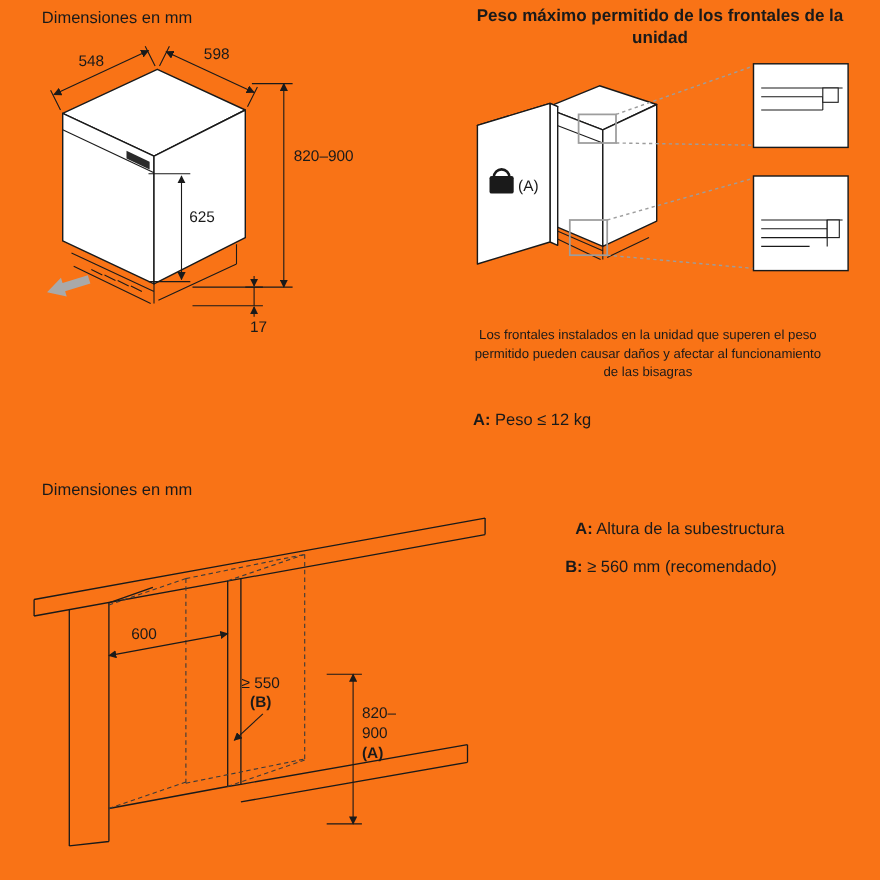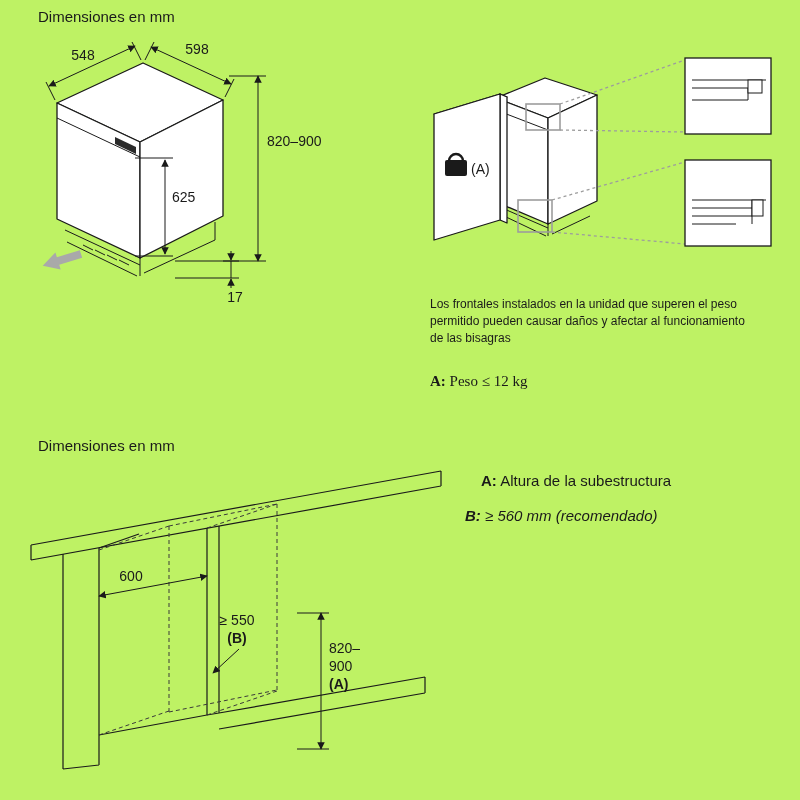--- a/index.html
+++ b/index.html
@@ -1,27 +1,27 @@
 <!DOCTYPE html>
 <html><head>
 <meta charset="utf-8">
 <style>
   * { margin:0; padding:0; box-sizing:border-box; }
   html,body { background:#fff; }
   body { font-family:"Liberation Sans","DejaVu Sans",sans-serif; color:#1a1a1a; }
-  .canvas { position:relative; width:800px; height:800px; background:#bef264; overflow:hidden; }
+  .canvas { position:relative; width:800px; height:800px; background:#f97316; overflow:hidden;text-align:center; }
   .abs { position:absolute; }
   .title { font-size:15px; }
   .heading { font-size:15.5px; font-weight:bold; line-height:1.3; }
   .para { font-size:12px; line-height:1.4; }
-  .spec { font-size:15px;font-family:Liberation Serif, serif; }
+  .spec { font-size:15px; }
   .spec b, .legend b { font-weight:bold; }
   .legend p { font-size:15px; line-height:1.4; }
   .legend .row-a { margin:0 0 14px 16px; }
-  .legend .row-b { margin:0 0 32px 0;font-style:italic; }
+  .legend .row-b { margin:0 0 32px 0; }
   svg { display:block; }
   svg text { font-family:"Liberation Sans","DejaVu Sans",sans-serif; font-size:14px; fill:#1a1a1a; }
 </style>
 </head>
 <body>
 
 <div class="canvas">
 
   <div class="abs title" style="left:38px; top:8px;">Dimensiones en mm</div>
 
@@ -61,20 +61,21 @@
       <line x1="206" y1="248" x2="206" y2="239" marker-end="url(#ah1)"></line>
       <line x1="206" y1="221" x2="206" y2="238"></line>
     </g>
     <text x="58" y="20" text-anchor="middle">548</text>
     <text x="172" y="14" text-anchor="middle">598</text>
     <text x="242" y="106" text-anchor="start">820–900</text>
     <text x="147" y="162" text-anchor="start">625</text>
     <text x="210" y="262" text-anchor="middle">17</text>
   </svg>
 
+  <div class="abs heading" style="left:430px; top:5px; width:340px;">Peso máximo permitido de los frontales de la unidad</div>
 
   <svg class="abs" style="left:430px; top:52px;" width="350" height="235" viewBox="0 0 350 235">
 
     <g fill="#ffffff" stroke="#1a1a1a" stroke-width="1.3" stroke-linejoin="round">
       <polygon points="66,46 115,26 167,43 118,66"></polygon>
       <polygon points="66,46 118,66 118,172 66,150"></polygon>
       <polygon points="118,66 167,43 167,149 118,172"></polygon>
     </g>
     <g stroke="#1a1a1a" stroke-width="1" fill="none">
       <path d="M66,58 L118,78"></path>

